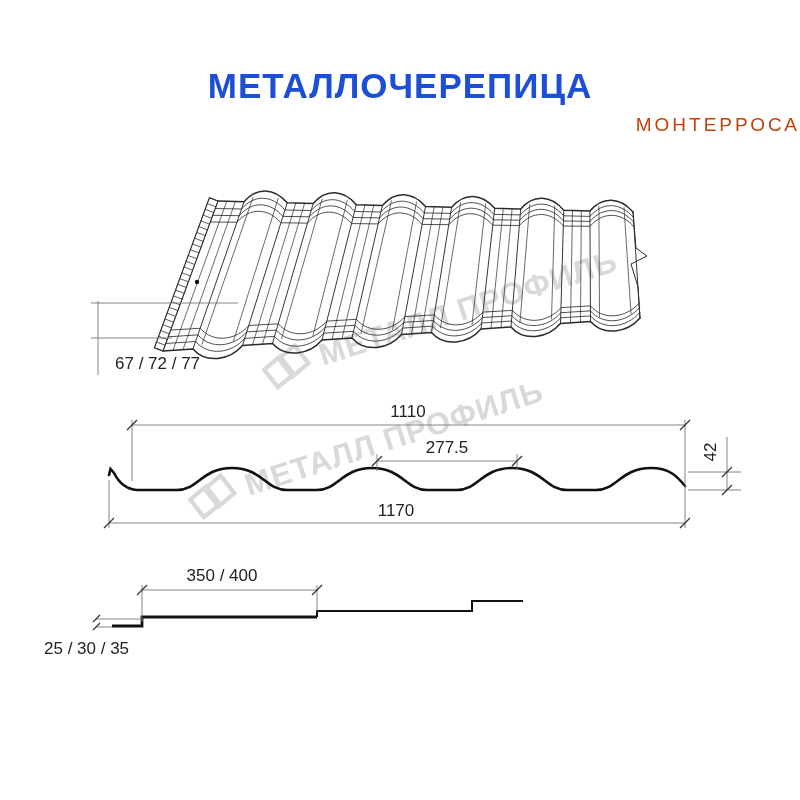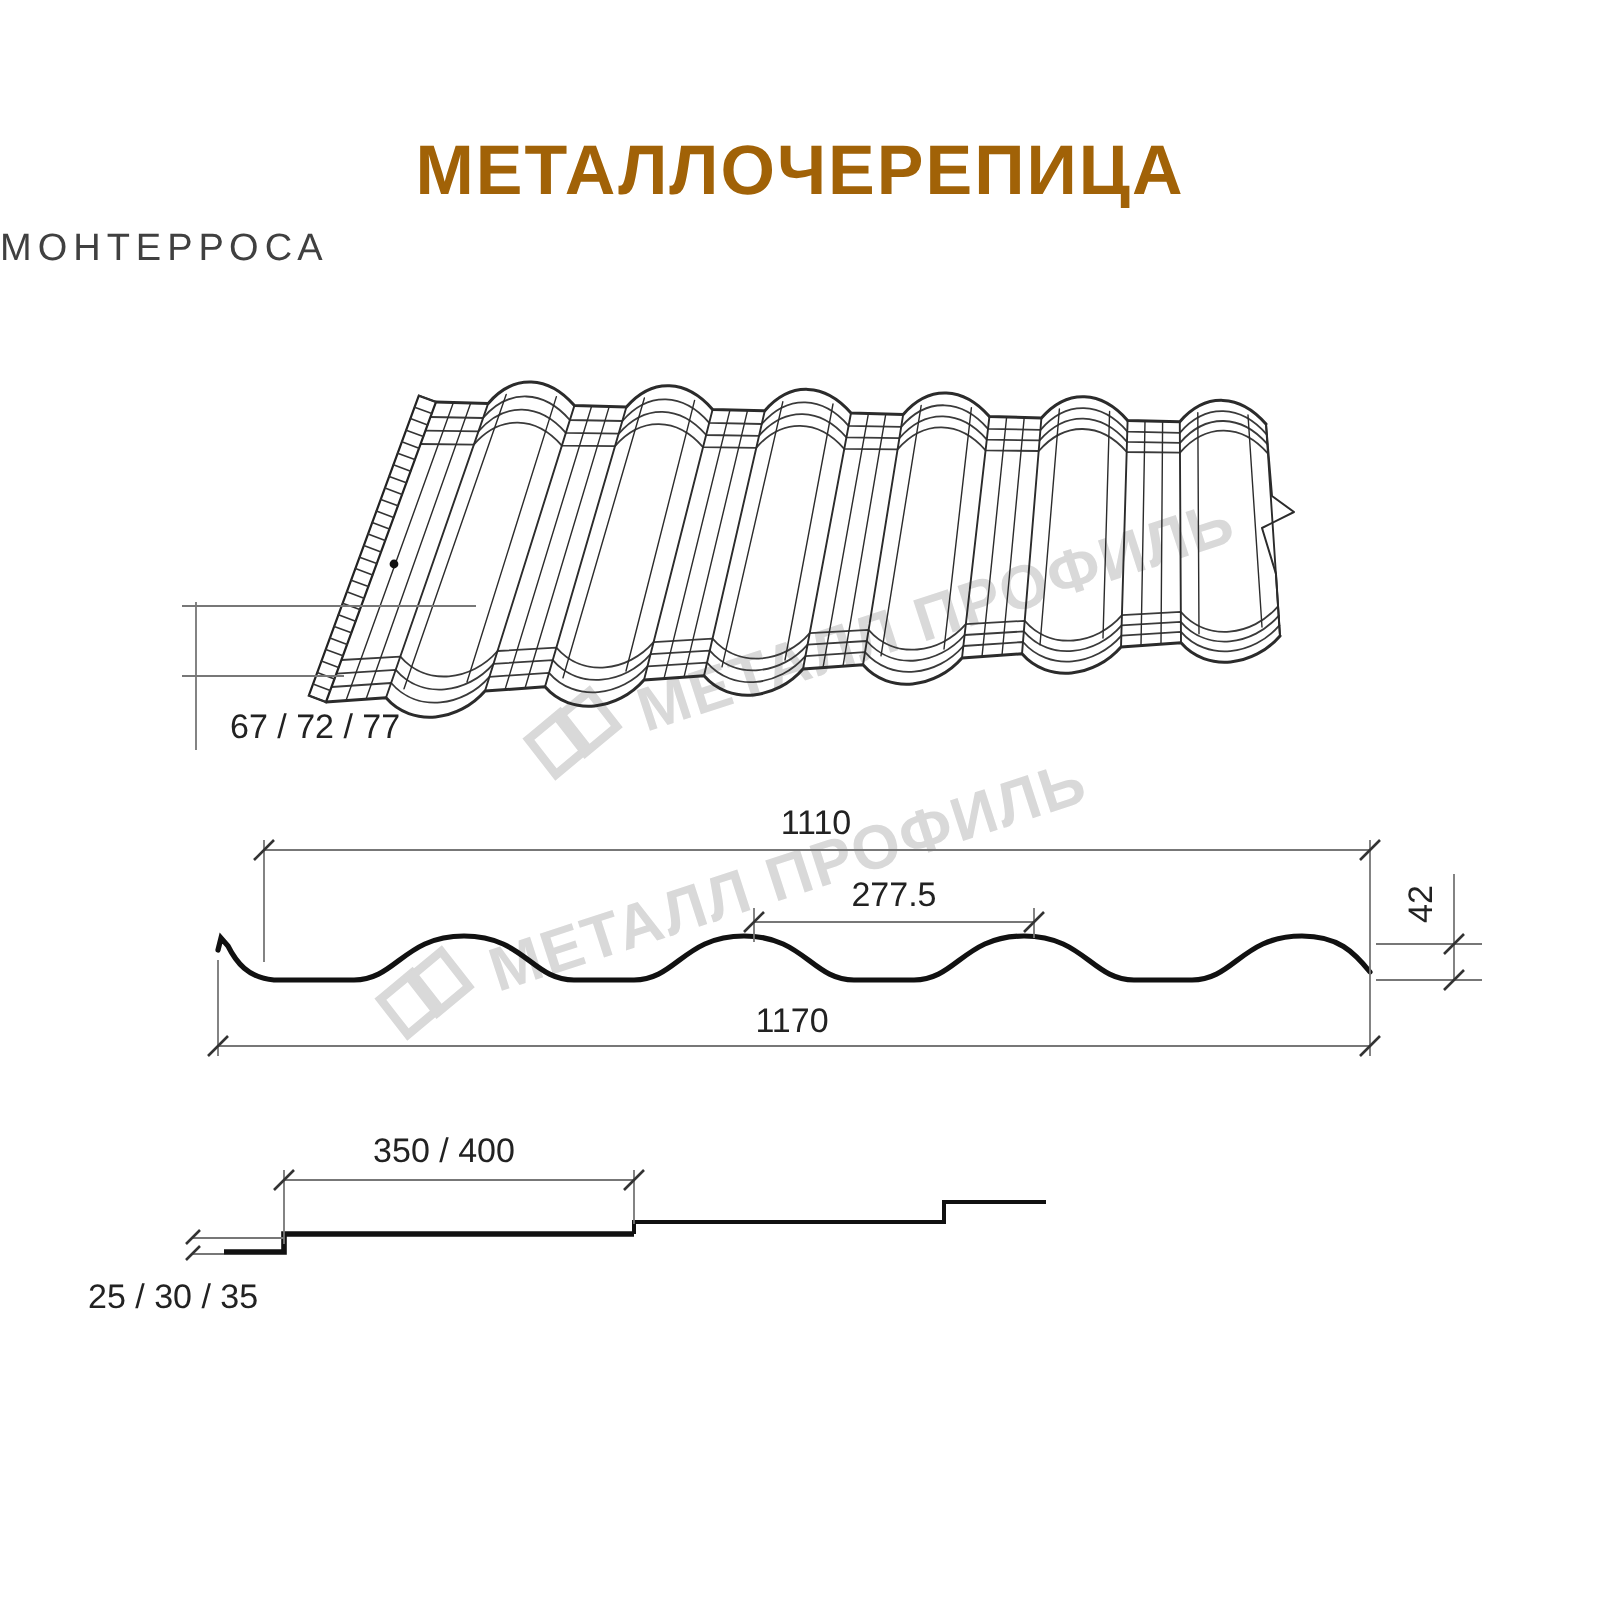--- a/index.html
+++ b/index.html
@@ -1,21 +1,21 @@
 <!DOCTYPE html>
 <html><head>
 <meta charset="utf-8">
 <style>
   html,body{margin:0;padding:0;background:#fff;}
   .stage{position:relative;width:800px;height:800px;background:#fff;overflow:hidden;
          font-family:"Liberation Sans",sans-serif;color:#1f1f1f;}
   .title{position:absolute;top:66px;left:0;width:800px;text-align:center;
-         font-size:35px;font-weight:bold;letter-spacing:1px;color:#a16207;}
-  .subtitle{position:absolute;top:114px;left:0;width:800px;text-align:left;
-         font-size:19px;font-weight:normal;letter-spacing:3px;color:#404040;}
+         font-size:35px;font-weight:bold;letter-spacing:1px;color:#1d4ed8;}
+  .subtitle{position:absolute;top:114px;left:0;width:800px;text-align:right;
+         font-size:19px;font-weight:normal;letter-spacing:3px;color:#c2410c;}
   .wm{position:absolute;display:flex;align-items:center;gap:9px;white-space:nowrap;
       color:#d9d9d9;font-weight:bold;font-size:31px;letter-spacing:1px;
       transform-origin:left center;}
   #wm1{left:260px;top:354px;transform:rotate(-18deg);}
   #wm2{left:186px;top:484px;transform:rotate(-18deg);}
   svg.layer{position:absolute;left:0;top:0;}
   text{font-family:"Liberation Sans",sans-serif;font-size:17px;fill:#222;}
   .thin{stroke:#777;stroke-width:0.9;fill:none;}
   .tick{stroke:#333;stroke-width:1.3;fill:none;}
   .prof{stroke:#111;fill:none;}

